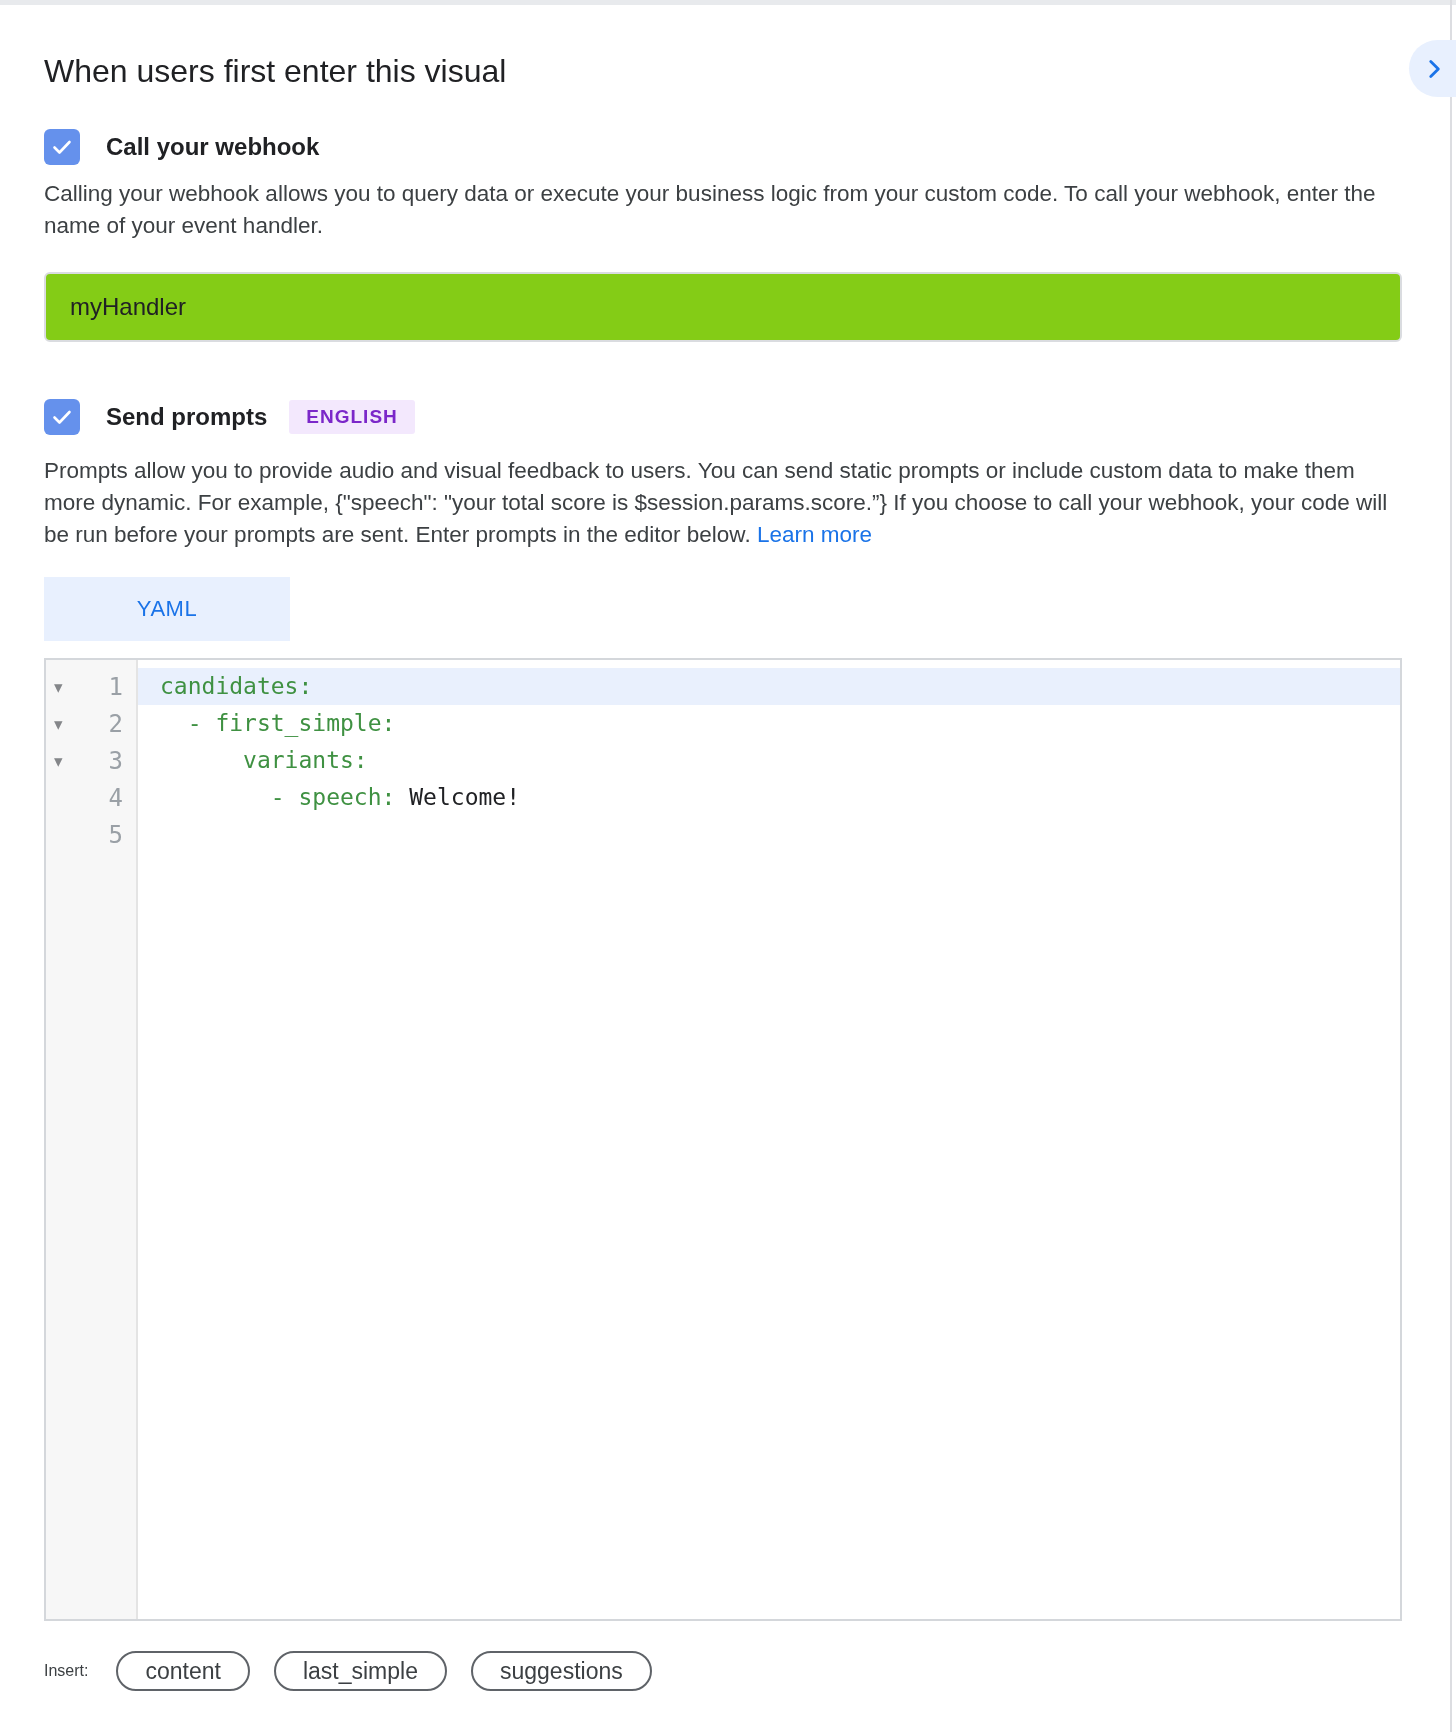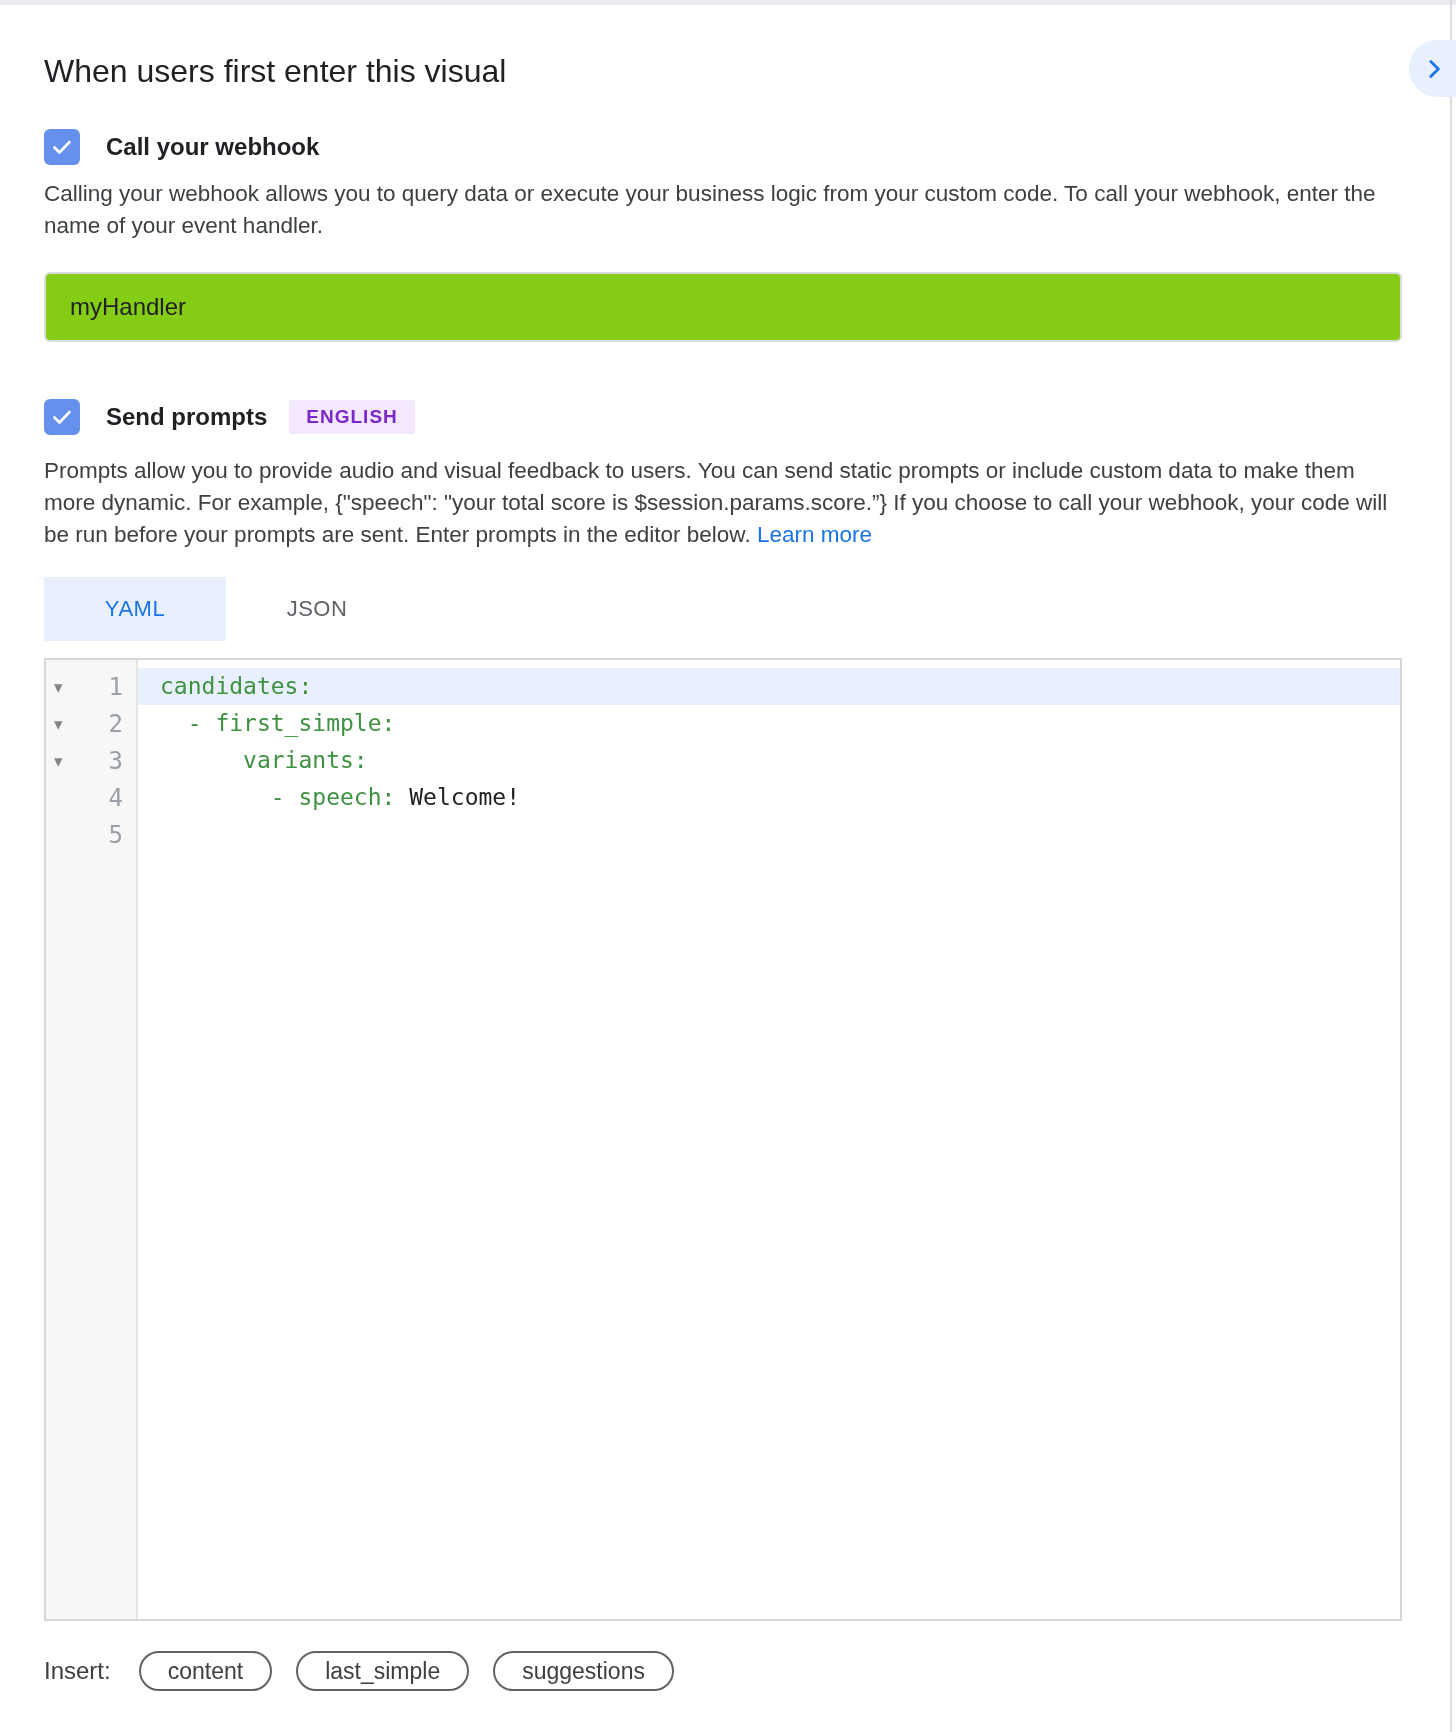--- a/index.html
+++ b/index.html
@@ -46,21 +46,21 @@
   }
   .row2{margin-top:57px;}
   .lang-badge{
     margin-left:22px;background:var(--badge-bg);color:var(--badge-text);
     font-size:19px;font-weight:700;letter-spacing:1px;
     padding:6px 17px;border-radius:3px;
   }
   .row2-para{margin-top:20px;}
   .tabs{display:flex;margin-top:26px;}
   .tab{
-    width:182px;height:64px;display:flex;align-items:center;justify-content:center;
+    width:246px;height:64px;display:flex;align-items:center;justify-content:center;
     font-size:22px;letter-spacing:0.5px;color:var(--tab-inactive);cursor:pointer;
     background:transparent;border:none;font-family:inherit;
   }
   .tab.active{background:var(--tab-active-bg);color:var(--accent-blue);}
   .editor{
     margin-top:17px;width:1358px;height:963px;
     border:2px solid #d4d7db;display:flex;background:#fff;
   }
   .gutter{
     width:92px;background:#f7f7f7;border-right:2px solid #e4e4e4;
@@ -70,21 +70,21 @@
   .gutter-row{height:37px;display:flex;align-items:center;}
   .fold{width:30px;padding-left:8px;font-size:17px;color:#848689;cursor:pointer;font-family:"DejaVu Sans",sans-serif;}
   .lnum{flex:1;text-align:right;padding-right:13px;font-size:24px;color:#9aa0a6;}
   .code{flex:1;padding-top:8px;overflow:hidden;
     font-family:"DejaVu Sans Mono","Liberation Mono",monospace;font-size:23px;}
   .code-row{height:37px;line-height:37px;white-space:pre;padding-left:22px;}
   .code-row.active{background:var(--active-line-bg);}
   .code-row .k{color:var(--code-key-green);}
   .code-row .t{color:var(--text-primary);margin-top:44px;}
   .insert-row{display:flex;align-items:center;margin-top:30px;}
-  .insert-label{font-size:24px;color:var(--text-secondary);}
+  .insert-label{font-size:16px;color:var(--text-secondary);}
   .chip{
     margin-left:24px;height:40px;padding:0 27px;background:#fff;
     border:2px solid #5f6368;border-radius:24px;cursor:pointer;
     font-size:23px;color:var(--text-secondary);font-family:inherit;
     display:flex;align-items:center;
   }
   .chip:first-of-type{margin-left:28px;}
 </style>
 </head>
 <body>
@@ -124,21 +124,20 @@
         </svg>
       </span>
     </button>
     <span class="section-label">Send prompts</span>
     <span class="lang-badge">ENGLISH</span>
   </div>
   <p class="para row2-para"><span>Prompts allow you to provide audio and visual feedback to users. You can send static prompts or include custom data to make them more dynamic. For example, {"speech": "your total score is $session.params.score.”} If you choose to call your webhook, your code will be run before your prompts are sent. Enter prompts in the editor below.</span> <a class="link">Learn more</a></p>
 
   <div class="tabs">
     <button class="tab active">YAML</button>
-    <button class="tab">JSON</button>
   </div>
 
   <div class="editor">
     <div class="gutter">
         <div class="gutter-row">
           <span class="fold">▾</span>
           <span class="lnum">1</span>
         </div>
         <div class="gutter-row">
           <span class="fold">▾</span>

